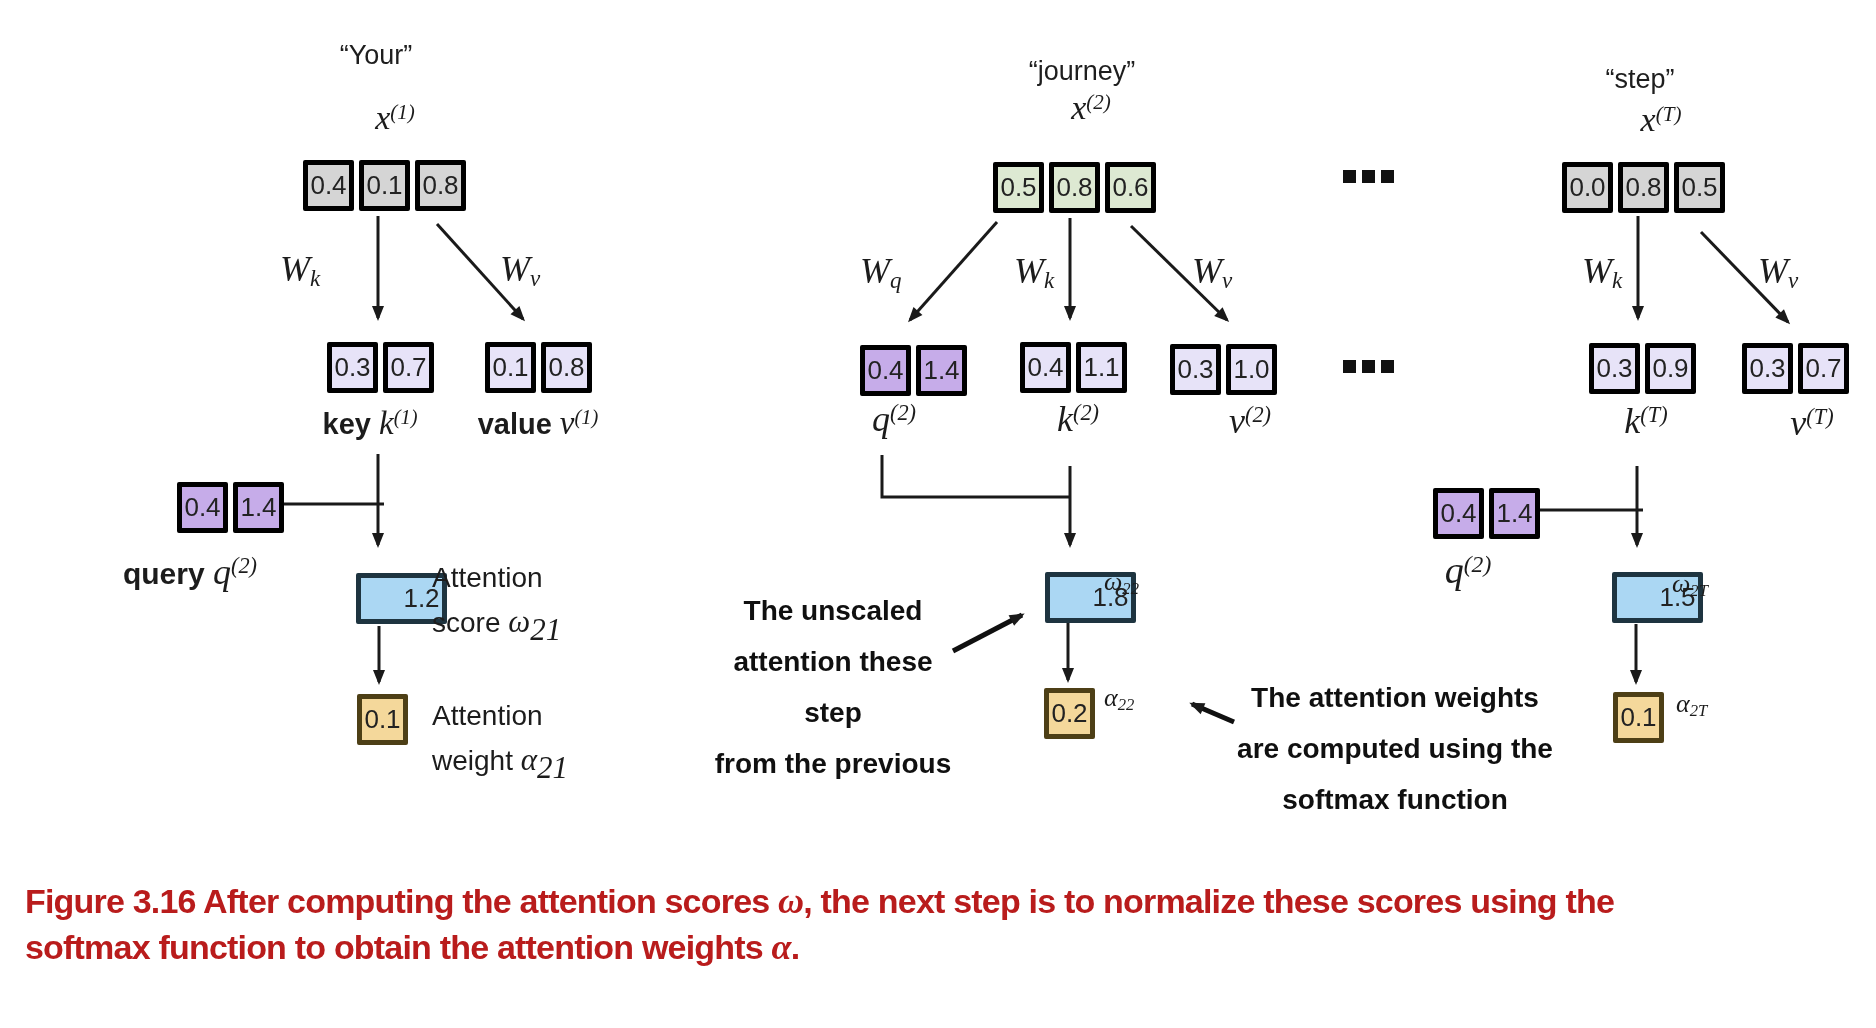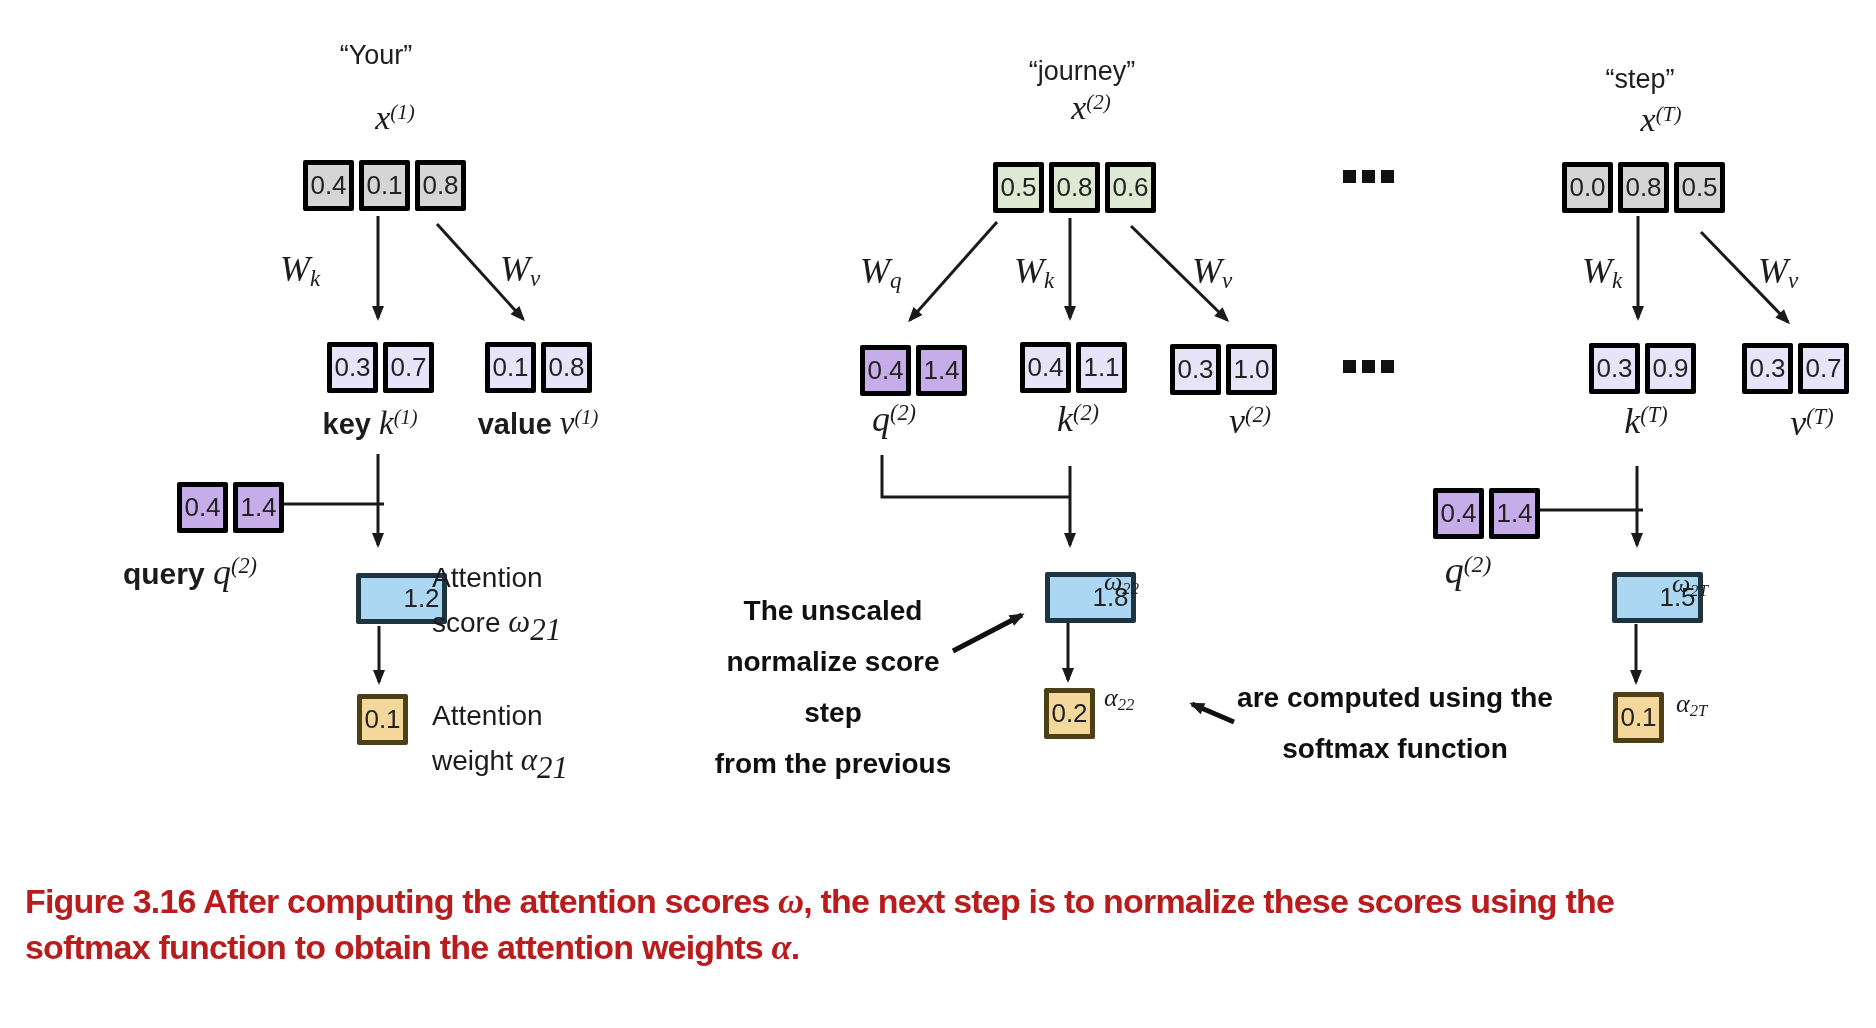--- a/index.html
+++ b/index.html
@@ -137,25 +137,26 @@
   <div class="abs center kvlabel qlabel" style="left:894px;top:398px"><span class="math">q</span><span class="sup math">(2)</span></div>
   <div class="abs center kvlabel qlabel" style="left:1078px;top:398px"><span class="math">k</span><span class="sup math">(2)</span></div>
   <div class="abs center kvlabel qlabel" style="left:1250px;top:400px"><span class="math">v</span><span class="sup math">(2)</span></div>
   <div class="abs cell blue" style="left:1045px;top:572px">1.8</div>
   <div class="abs gsym" style="left:1104px;top:566px"><span class="math">ω</span><span class="sub math">22</span></div>
   <div class="abs cell orange" style="left:1044px;top:688px">0.2</div>
   <div class="abs gsym" style="left:1104px;top:682px"><span class="math">α</span><span class="sub math">22</span></div>
 
   <div class="abs ann" style="left:683px;top:585px;width:300px">
     <div>The unscaled</div>
-    <div>normalize score</div>
+    <div>attention these</div>
     <div>step</div>
     <div>from the previous</div>
   </div>
   <div class="abs ann" style="left:1215px;top:672px;width:360px">
+    <div>The attention weights</div>
     <div>are computed using the</div>
     <div>softmax function</div>
   </div>
 
   <div class="abs dots" style="left:1343px;top:170px" aria-label="...">
       <span></span>
       <span></span>
       <span></span>
     </div>
   <div class="abs dots" style="left:1343px;top:360px" aria-label="...">

